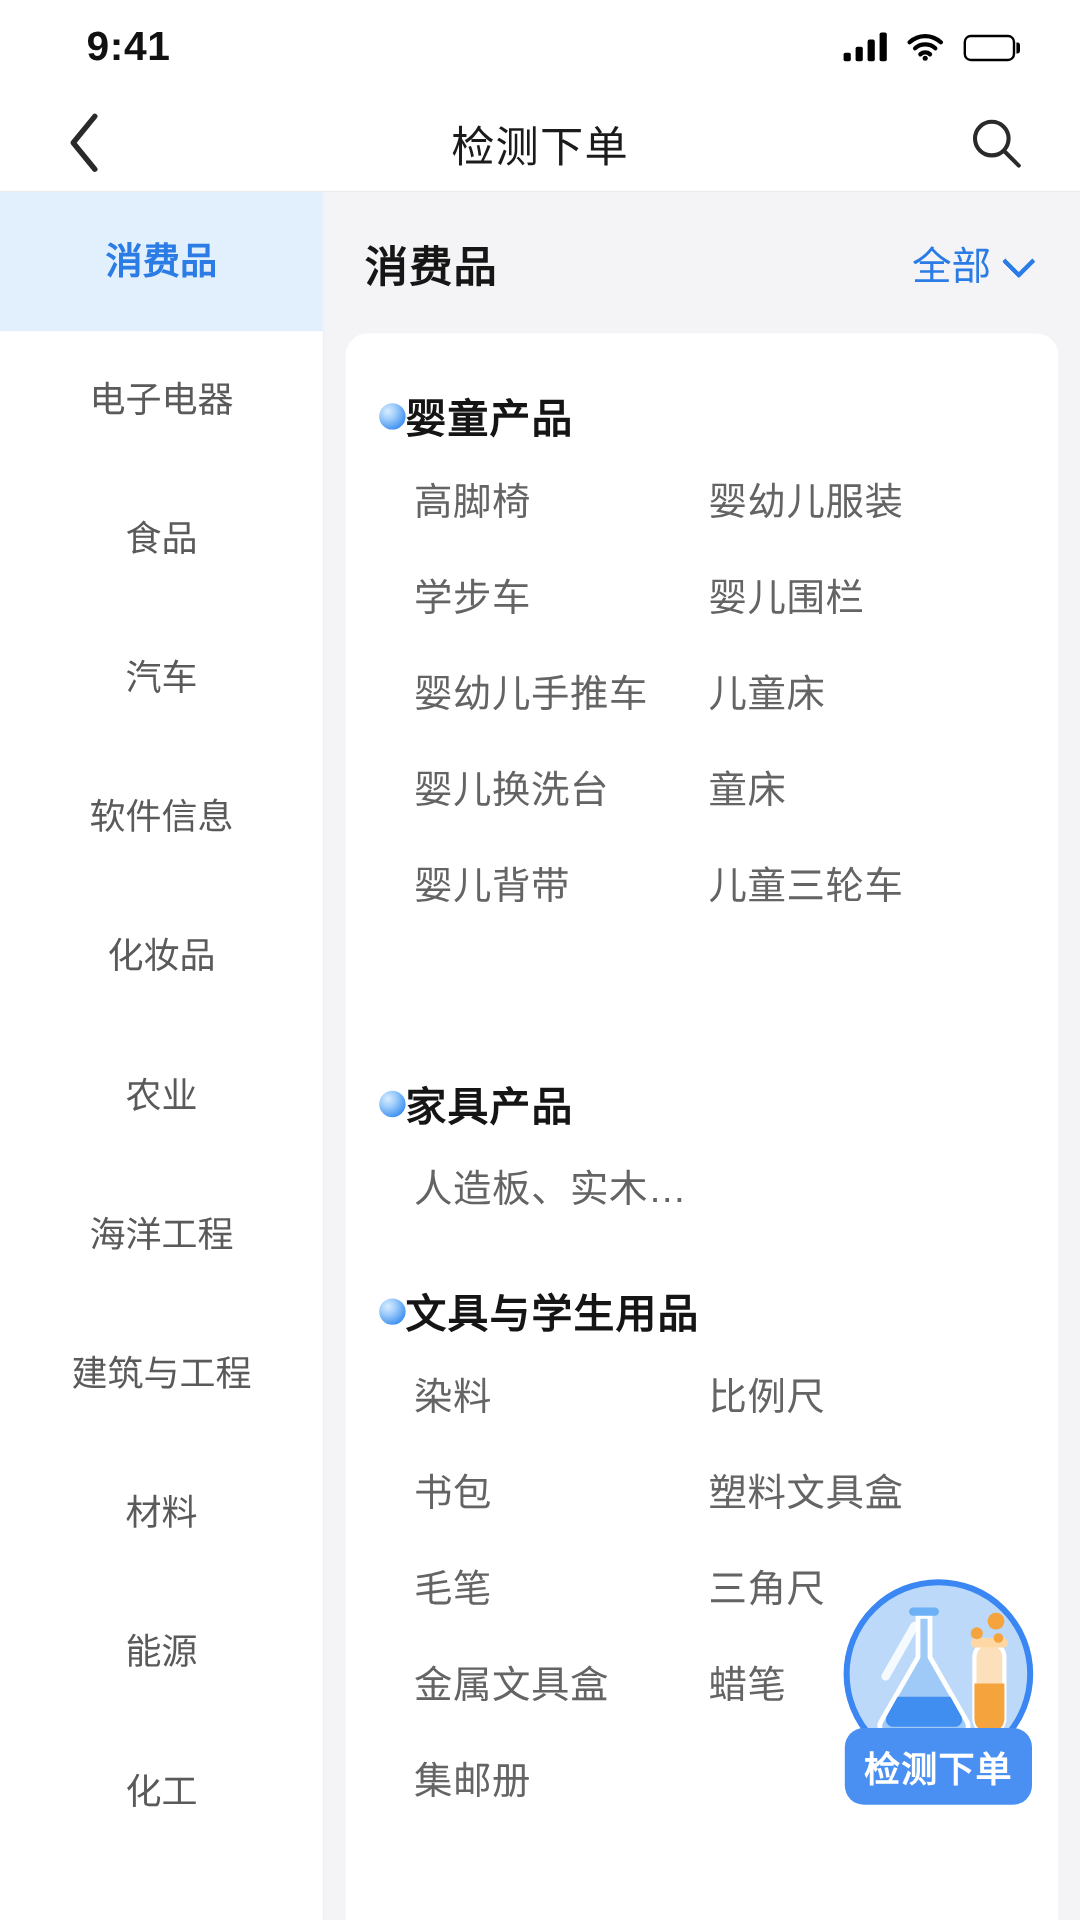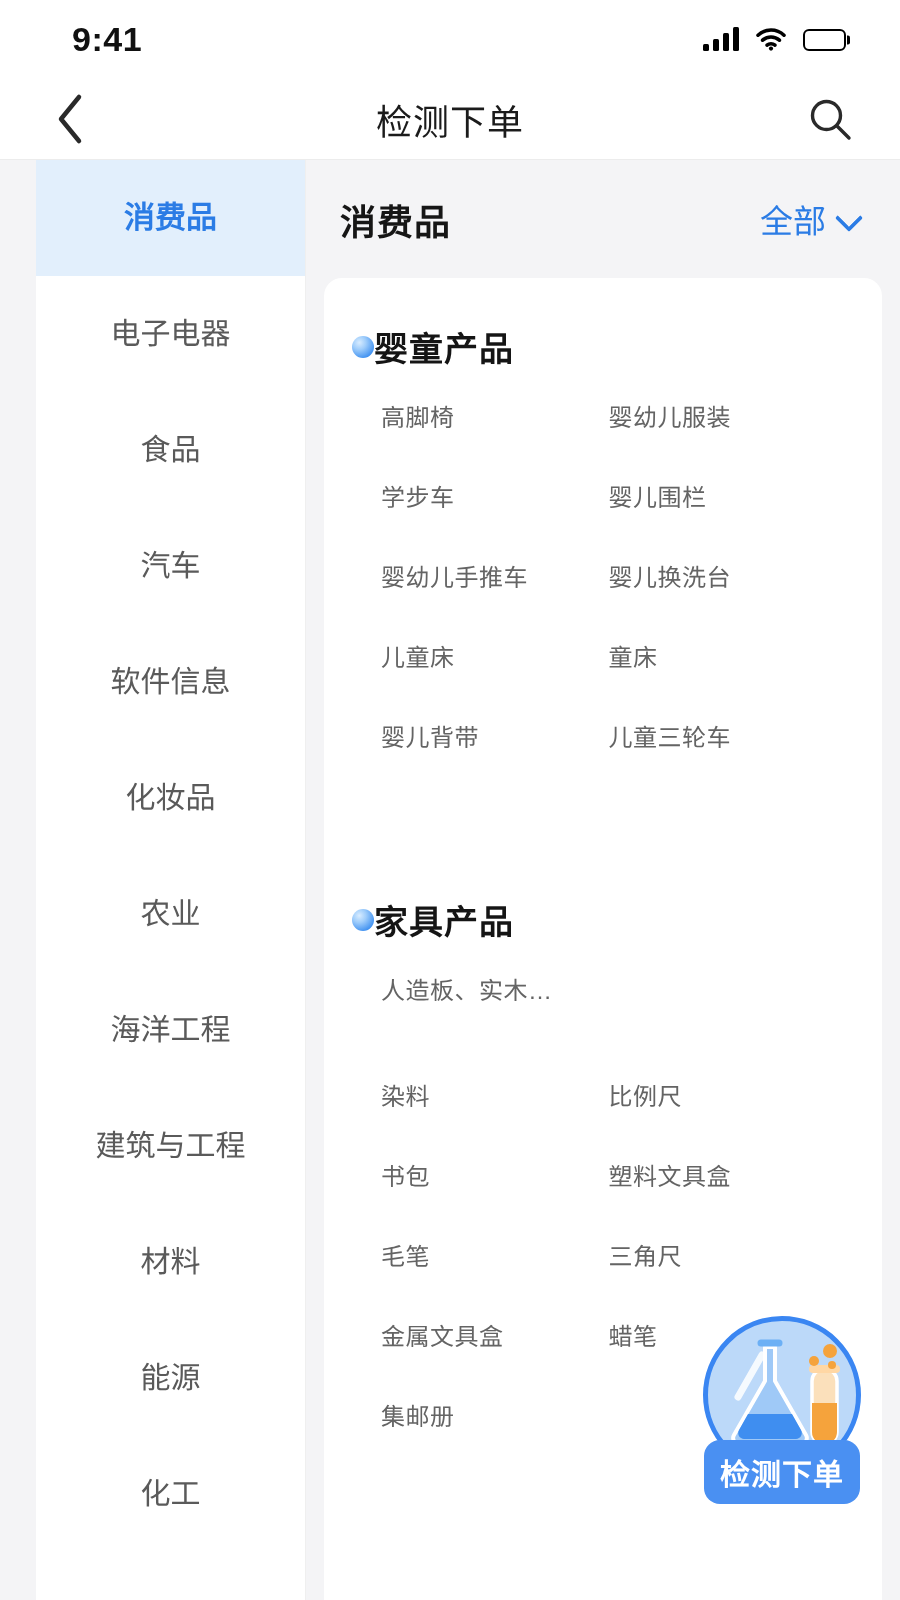--- a/index.html
+++ b/index.html
@@ -45,21 +45,21 @@
   .nav-back { position:absolute; left:40px; top:50%; transform:translateY(-50%);
               width:60px; height:60px; display:flex; align-items:center; justify-content:center; }
   .nav-title {
     position:absolute; left:0; right:0; text-align:center;
     font-size:36px; color:#1b1b1b; font-weight:400; letter-spacing:1px;
   }
   .nav-search { position:absolute; right:40px; top:50%; transform:translateY(-50%);
                 width:60px; height:60px; display:flex; align-items:center; justify-content:center; }
 
   
-  .body { flex:1 1 auto; display:flex; min-height:0; background:#f4f4f6;padding-left:36px; }
+  .body { flex:1 1 auto; display:flex; min-height:0; background:#f4f4f6; }
 
   
   .sidebar {
     width:270px; flex:0 0 270px; background:#ffffff; overflow:hidden;
     border-right:1px solid #efefef;
   }
   .side-item {
     height:116px; display:flex; align-items:center; justify-content:center;
     font-size:30px; color:#5a5a5a; text-align:center; padding:0 10px; line-height:1.2;
   }
@@ -93,21 +93,21 @@
   .dot {
     width:22px; height:22px; border-radius:50%;
     background:radial-gradient(circle at 33% 30%, #d8ecff 0%, #9fcdfb 32%, #3d8ff0 78%, #2f7fdc 100%);
     flex:0 0 22px;
   }
   .group-title { font-size:34px; font-weight:700; color:#151515; letter-spacing:1px; }
 
   .grid { display:grid; grid-template-columns:1fr 1fr; column-gap:0; padding-left:29px; }
   .cell {
     height:80px; display:flex; align-items:center;
-    font-size:24px; color:#646464; letter-spacing:.5px;
+    font-size:32px; color:#646464; letter-spacing:.5px;
     white-space:nowrap; overflow:hidden; text-overflow:ellipsis;
   }
   .cell.empty { color:transparent; }
   .group + .group { margin-top:26px; }
 
   
   .fab {
     position:absolute; right:34px; bottom:96px;
     width:168px; display:flex; flex-direction:column; align-items:center;
   }
@@ -221,40 +221,44 @@
           <div class="group-head">
             <span class="dot"></span>
             <span class="group-title">婴童产品</span>
           </div>
           <div class="grid">
             <div class="cell">高脚椅</div>
             <div class="cell">婴幼儿服装</div>
             <div class="cell">学步车</div>
             <div class="cell">婴儿围栏</div>
             <div class="cell">婴幼儿手推车</div>
+            <div class="cell">儿童床</div>
             <div class="cell">婴儿换洗台</div>
-            <div class="cell">儿童床</div>
             <div class="cell">童床</div>
             <div class="cell">婴儿背带</div>
             <div class="cell">儿童三轮车</div>
             <div class="cell empty"></div>
           </div>
         </div>
 
         <div class="group">
           <div class="group-head">
             <span class="dot"></span>
             <span class="group-title">家具产品</span>
           </div>
           <div class="grid">
             <div class="cell">人造板、实木…</div>
           </div>
         </div>
 
         <div class="group">
+          <div class="group-head">
+            <span class="dot"></span>
+            <span class="group-title">文具与学生用品</span>
+          </div>
           <div class="grid">
             <div class="cell">染料</div>
             <div class="cell">比例尺</div>
             <div class="cell">书包</div>
             <div class="cell">塑料文具盒</div>
             <div class="cell">毛笔</div>
             <div class="cell">三角尺</div>
             <div class="cell">金属文具盒</div>
             <div class="cell">蜡笔</div>
             <div class="cell">集邮册</div>

